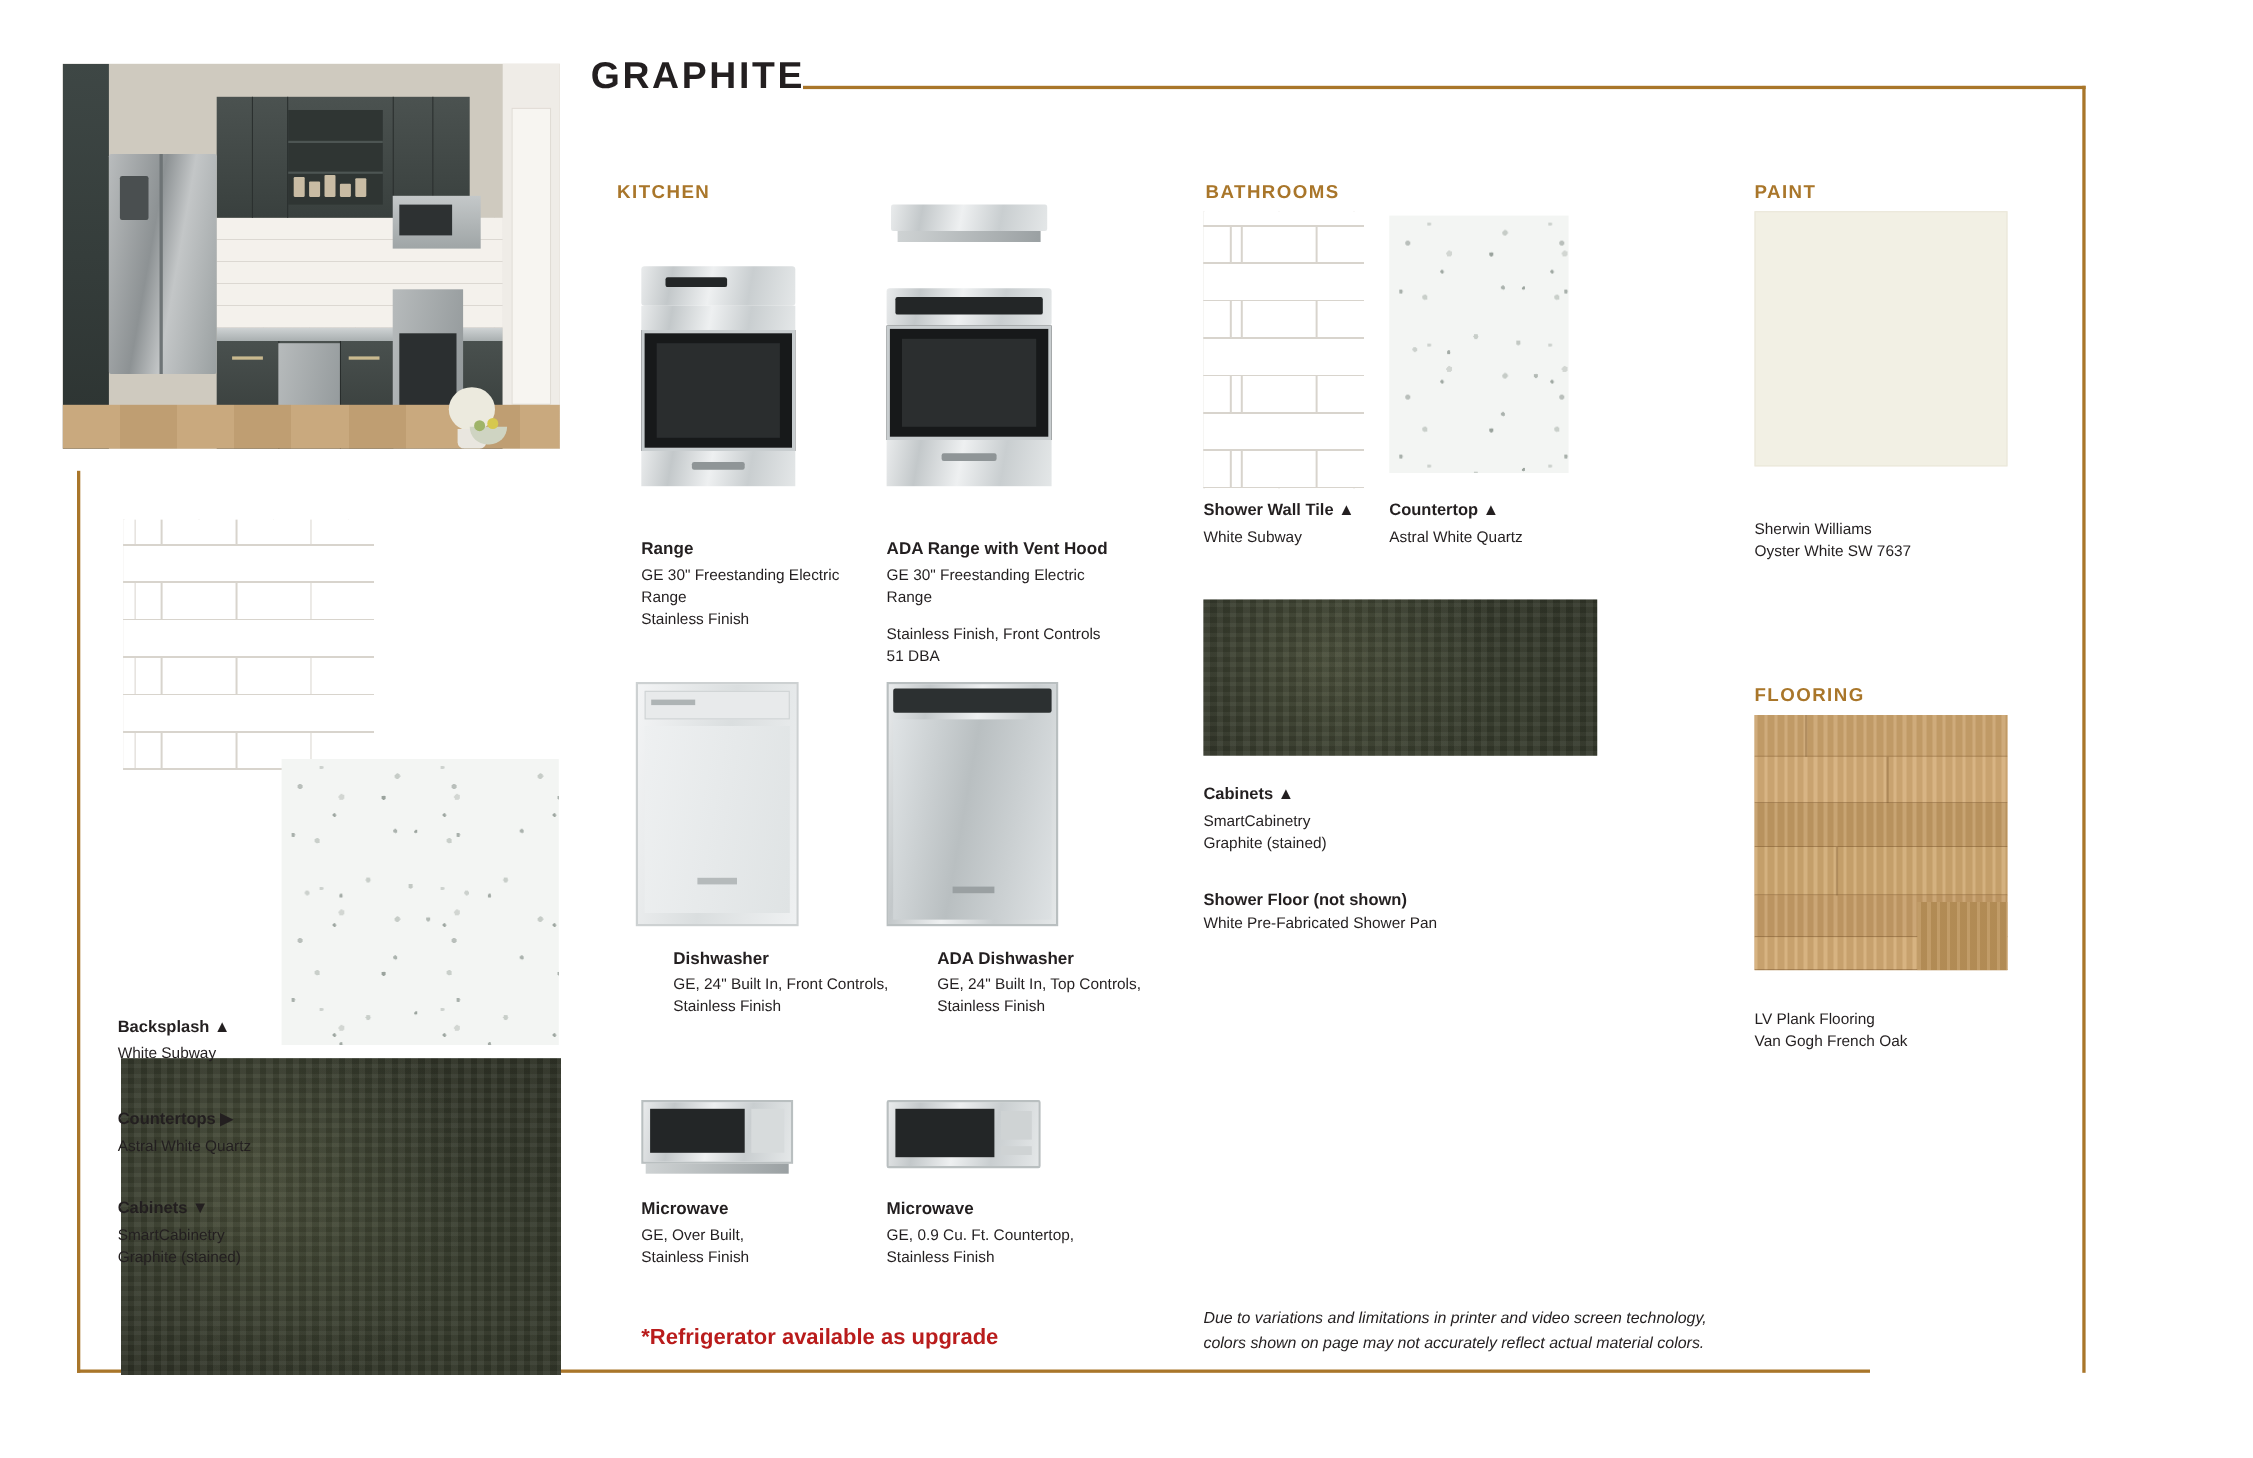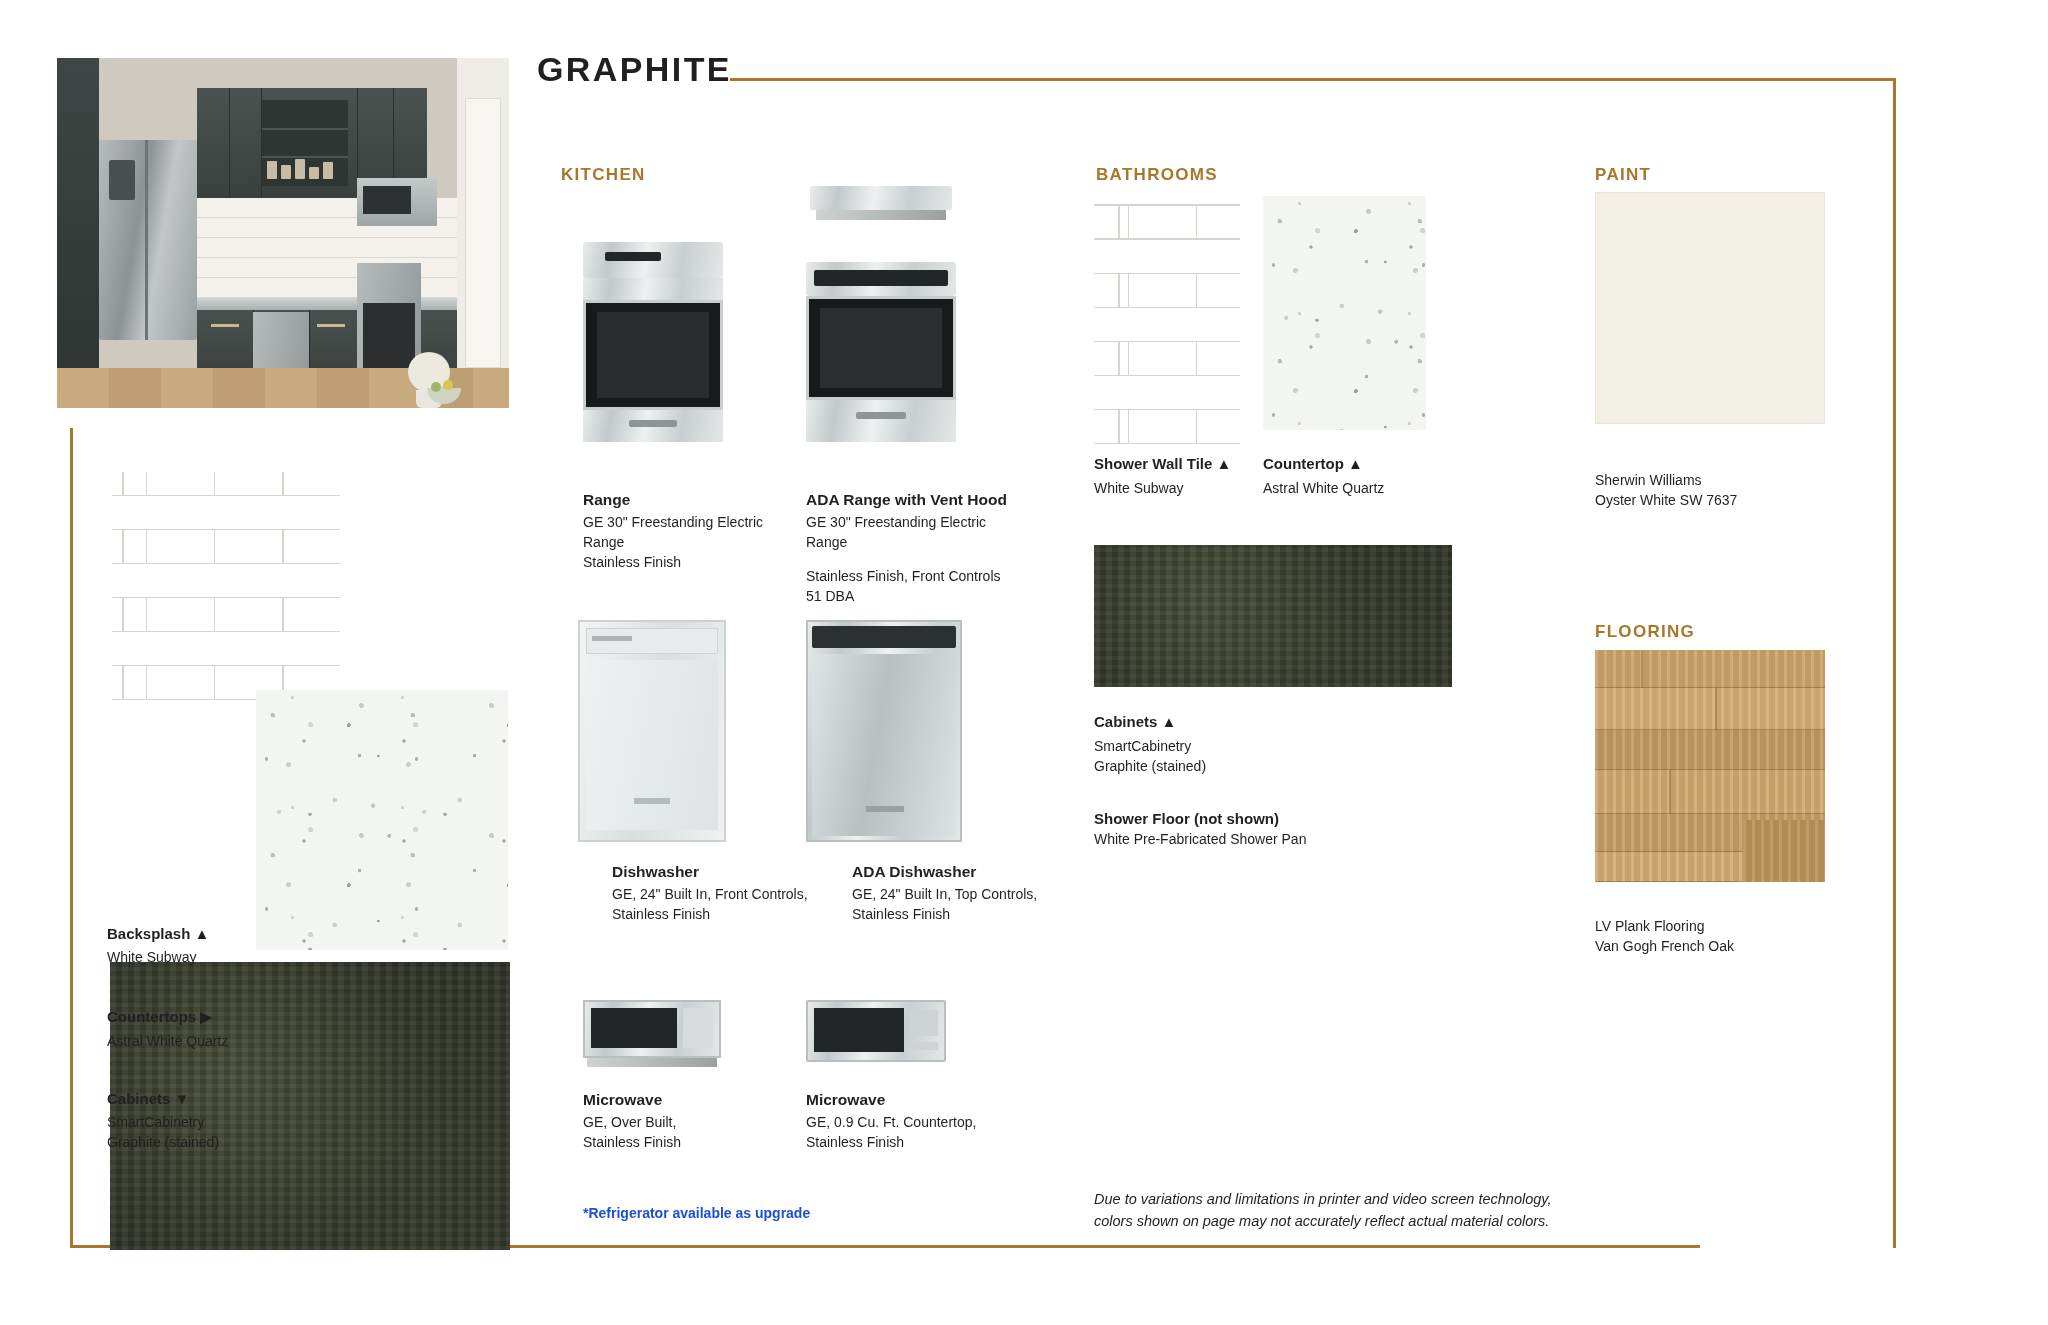--- a/index.html
+++ b/index.html
@@ -172,21 +172,21 @@
   .appl { position:absolute; }
   .ss { background:linear-gradient(100deg,#e9ebec 0%,#c3c8ca 20%,#eef0f1 45%,#c9ced0 70%,#e4e7e8 100%); }
   .ss-dark { background:linear-gradient(100deg,#cfd3d4,#9aa0a2); }
   .blk { background:#232627; }
 
   .note {
     position:absolute;
     font-size:14.5px; font-style:italic; line-height:1.55; color:#231f20;
   }
   .fridge-note {
-    position:absolute; font-size:14px; font-weight:bold; color:#1d4ed8;
+    position:absolute; font-size:20px; font-weight:bold; color:#b91c1c;
   }
 </style>
 </head>
 <body>
 
 <div class="page">
 
   <div class="frame-top"></div>
   <div class="frame-right"></div>
   <div class="frame-bottom"></div>

